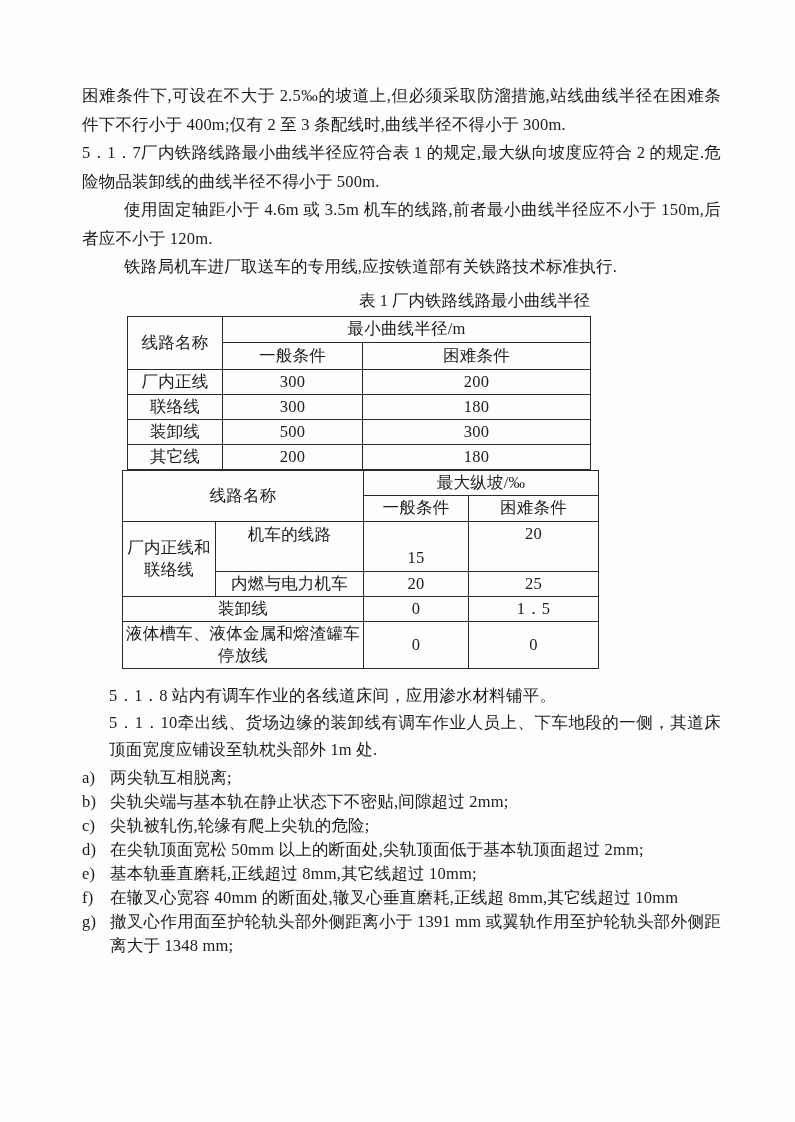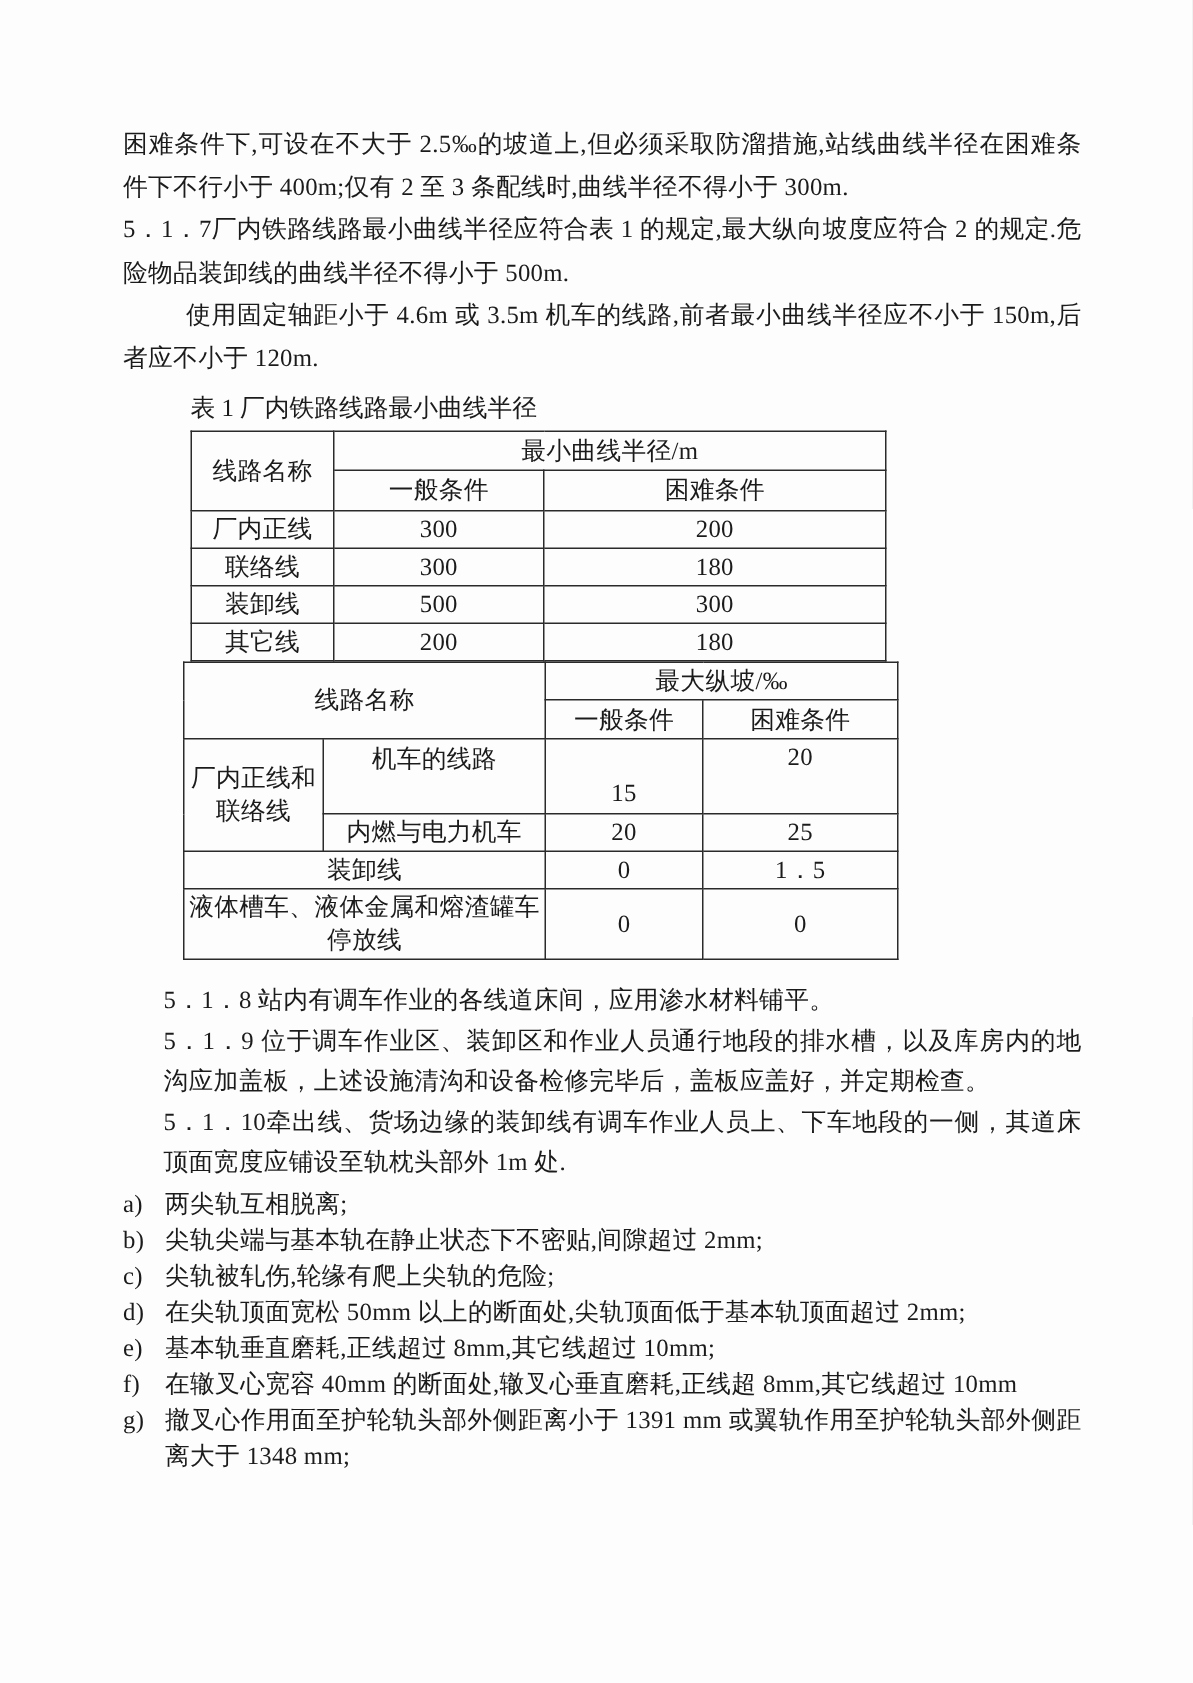--- a/index.html
+++ b/index.html
@@ -17,21 +17,21 @@
     font-size: 16.5px;
     line-height: 28.5px;
     text-align: justify;
     letter-spacing: 0.2px;
   }
   .para.indent { text-indent: 2.55em; }
   .mid .para { line-height: 27px; }
 
   .tbl-title {
     font-size: 16.5px;
-    text-align: left;
+    text-align: right;
   }
   .tbl-title.t1 { width: 463px; margin: 8px 0 4px 45px; }
   .tbl-title.t2 { width: 476px; margin: 22px 0 4px 40px; }
 
   table {
     border-collapse: collapse;
     table-layout: fixed;
     border: 1.5px solid #2a2a2a;
   }
   table.t1 { width: 463px; margin-left: 45px; }
@@ -69,20 +69,21 @@
   .defect-text { flex: 1; text-align: justify; }
 </style>
 </head>
 <body>
 
 <div class="page">
 
   <p class="para">困难条件下,可设在不大于 2.5‰的坡道上,但必须采取防溜措施,站线曲线半径在困难条件下不行小于 400m;仅有 2 至 3 条配线时,曲线半径不得小于 300m.</p>
   <p class="para">5．1．7厂内铁路线路最小曲线半径应符合表 1 的规定,最大纵向坡度应符合 2 的规定.危险物品装卸线的曲线半径不得小于 500m.</p>
   <p class="para indent">使用固定轴距小于 4.6m 或 3.5m 机车的线路,前者最小曲线半径应不小于 150m,后者应不小于 120m.</p>
+  <p class="para indent">铁路局机车进厂取送车的专用线,应按铁道部有关铁路技术标准执行.</p>
 
   <div class="tbl-title t1">表 1 厂内铁路线路最小曲线半径</div>
   <table class="t1">
     <colgroup>
         <col style="width:95px">
         <col style="width:140px">
         <col style="width:228px">
       </colgroup>
     <tbody>
         <tr class="hdr1">
@@ -154,21 +155,20 @@
     <tr class="parking">
       <td colspan="2">液体槽车、液体金属和熔渣罐车停放线</td>
       <td>0</td>
       <td>0</td>
     </tr>
   </tbody>
     </table>
 
   <div class="mid">
     <p class="para">5．1．8 站内有调车作业的各线道床间，应用渗水材料铺平。</p>
-    <p class="para">5．1．9 位于调车作业区、装卸区和作业人员通行地段的排水槽，以及库房内的地沟应加盖板，上述设施清沟和设备检修完毕后，盖板应盖好，并定期检查。</p>
     <p class="para">5．1．10牵出线、货场边缘的装卸线有调车作业人员上、下车地段的一侧，其道床顶面宽度应铺设至轨枕头部外 1m 处.</p>
   </div>
 
   <div class="defect-list">
     <div class="defect-item">
       <span class="defect-marker">a)</span>
       <span class="defect-text">两尖轨互相脱离;</span>
     </div>
     <div class="defect-item">
       <span class="defect-marker">b)</span>

